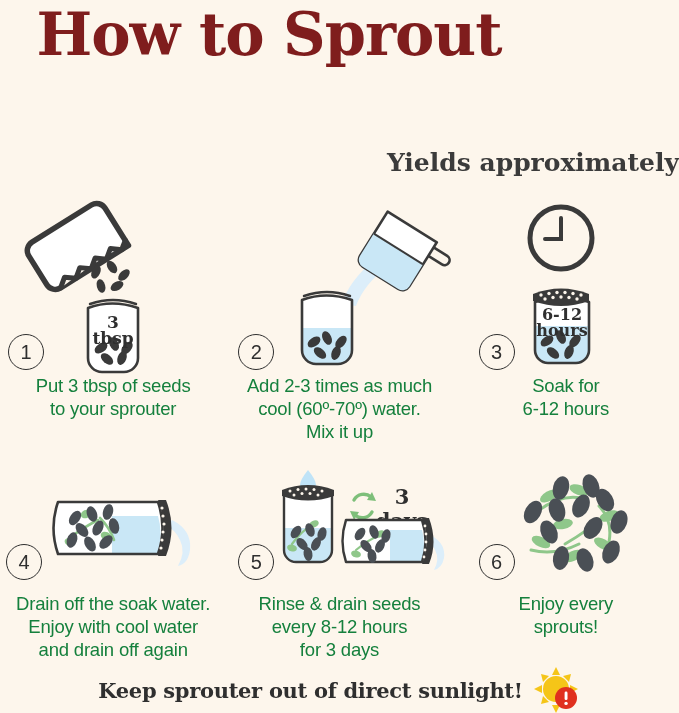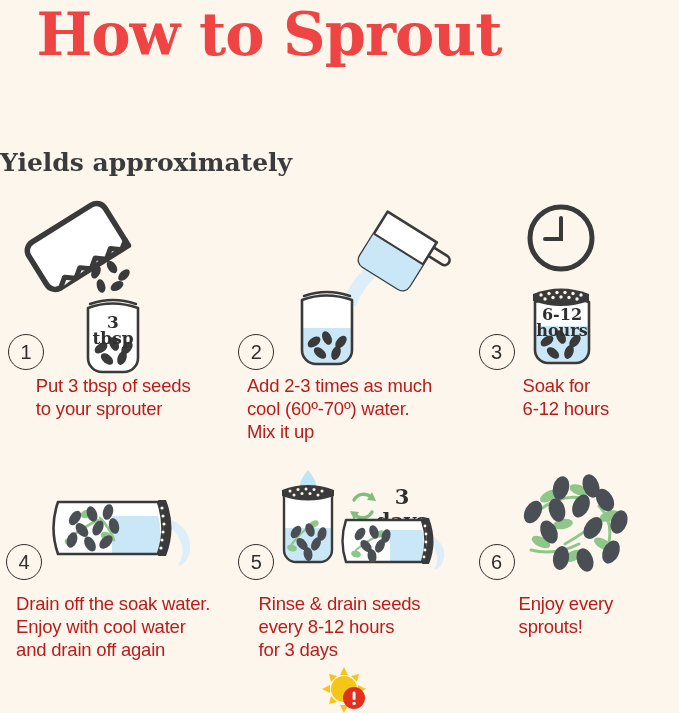--- a/index.html
+++ b/index.html
@@ -26,30 +26,30 @@
     position: absolute;
     top: 6px;
     left: 0;
     width: 538px;
     text-align: center;
     font-family: "DejaVu Serif", serif;
     font-weight: 700;
     font-size: 59px;
     line-height: 58px;
     letter-spacing: -1px;
-    color: #ef4444;
+    color: #7f1d1d;
   }
   .title-line2 { display: block; }
 
   .subtitle {
     position: absolute;
     top: 148px;
     left: 0;
     width: 679px;
-    text-align: left;
+    text-align: right;
     font-family: "DejaVu Serif", serif;
     font-weight: 700;
     font-size: 25px;
     line-height: 30px;
     color: #3b3b3b;
   }
   .subtitle-line2 { display: block; }
 
   
   .row {
@@ -73,21 +73,22 @@
     position: relative;
     width: 100%;
     height: 176px;
   }
   .row-2 .art { height: 124px; }
 
   .caption {
     font-family: "Liberation Sans", sans-serif;
     font-size: 18.5px;
     line-height: 23px;
-    color: #b91c1c;
+    color: #15803d;
+    text-align: center;
     letter-spacing: -0.2px;
     white-space: pre-line;
     margin-top: 2px;
   }
 
   .num {
     position: absolute;
     width: 34px;
     height: 34px;
     border: 1.6px solid #2f2f2f;
@@ -435,20 +436,21 @@
         </svg>
         <div class="num num-6">6</div>
       </div>
       <div class="caption">Enjoy every
 sprouts!</div>
     </div>
 
   </div>
 
   <div class="footer">
+    <div class="footer-text">Keep sprouter out of direct sunlight!</div>
     <div class="footer-icon">
       <svg width="48" height="48" viewBox="0 0 48 48">
         <g fill="#F5C518">
           <path d="M23 1 l4 8 l-8 0 z"></path>
           <path d="M23 47 l-4 -8 l8 0 z"></path>
           <path d="M1 23 l8 -4 l0 8 z"></path>
           <path d="M45 23 l-8 4 l0 -8 z"></path>
           <path d="M8 8 l8 2 l-6 6 z"></path>
           <path d="M38 8 l-2 8 l-6 -6 z"></path>
           <path d="M8 38 l2 -8 l6 6 z"></path>

